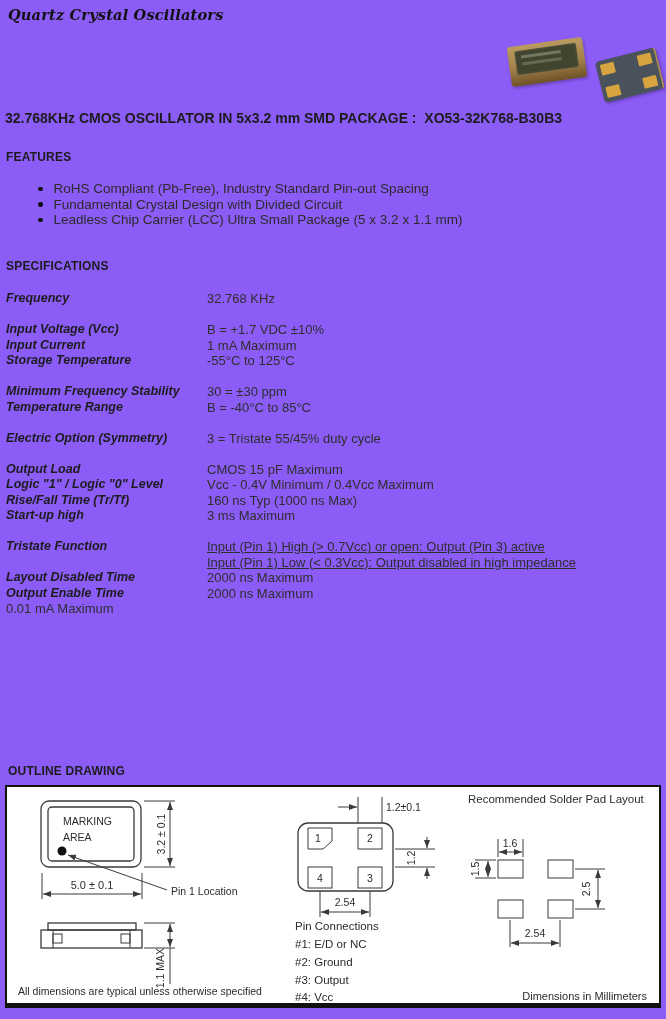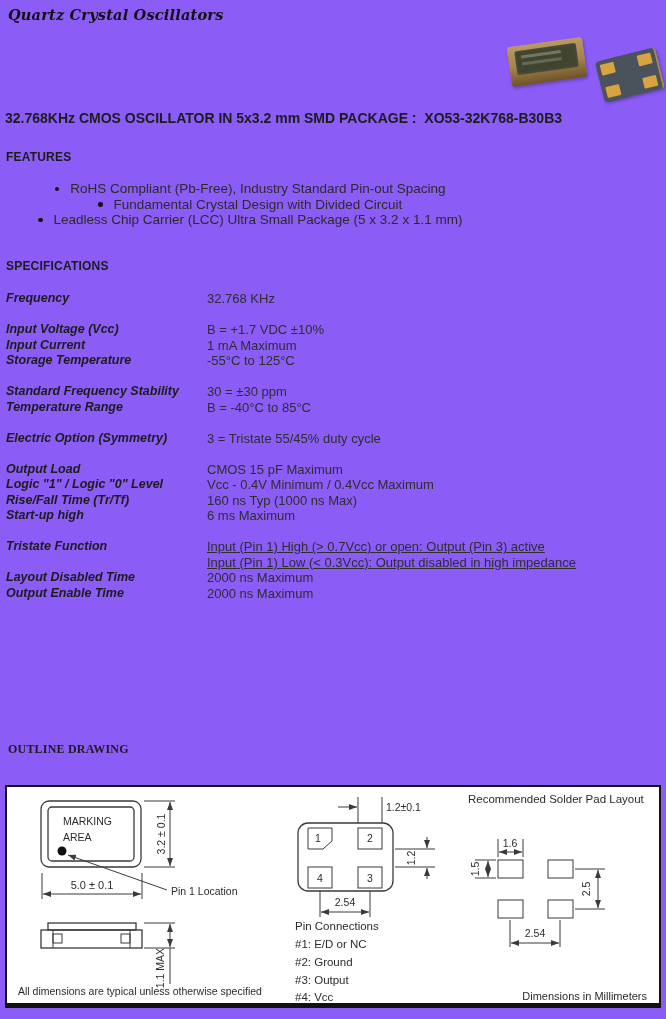--- a/index.html
+++ b/index.html
@@ -21,24 +21,24 @@
   .chip2{position:absolute;left:96px;top:20px;width:60px;height:42px;transform:rotate(-14deg);
          background:#4a525c;border-radius:4px;box-shadow:1px 2px 3px rgba(0,0,0,.25);
          border-right:2px solid #a98a4f;}
   .chip2 .pad{position:absolute;width:14px;height:11px;background:#d7a43f;border-radius:1px;}
   .chip2 .p1{left:4px;top:4px;} .chip2 .p2{right:4px;top:4px;}
   .chip2 .p3{right:4px;bottom:4px;} .chip2 .p4{left:4px;bottom:4px;}
 
   .doc-title{position:absolute;left:5px;top:110px;font-size:14px;font-weight:bold;color:#1c1c1c;white-space:pre;}
 
   .sec-head{position:absolute;left:6px;font-size:12px;font-weight:bold;color:#1c1c1c;letter-spacing:.2px;}
-  .feat-head{top:150px;} .spec-head{top:259px;} .out-head{top:742px;left:8px;font-family:Liberation Serif, serif;}
+  .feat-head{top:150px;} .spec-head{top:259px;} .out-head{top:764px;left:8px;}
 
   .features{position:absolute;left:38px;top:181px;font-size:13.5px;color:#2b2b2b;}
-  .features .fi{display:flex;align-items:flex-start;line-height:15.5px;justify-content:center;}
+  .features .fi{display:flex;align-items:flex-start;line-height:15.5px;}
   .features .dot{width:4.5px;height:4.5px;border-radius:50%;background:#111;margin:5.5px 11px 0 0;flex:none;}
 
   .specs{position:absolute;left:6px;top:291px;width:650px;font-size:13px;color:#2e2e2e;}
   .specs .grp{margin-bottom:15.5px;}
   .specs .row{display:flex;line-height:15.5px;}
   .specs .lab{width:201px;flex:none;font-weight:bold;font-size:12.5px;color:#1c1c1c;font-style:italic;}
   .specs .val{flex:1;}
   .specs .vline{display:block;text-decoration:underline;}
 
   .outline-box{position:absolute;left:5px;top:785px;width:652px;height:216px;
@@ -104,21 +104,21 @@
           <span class="val">1 mA Maximum</span>
         </div>
       <div class="row">
           <span class="lab">Storage Temperature</span>
           <span class="val">-55°C to 125°C</span>
         </div>
     </div>
 
     <div class="grp">
       <div class="row">
-          <span class="lab">Standard Frequency Stability</span>
+          <span class="lab">Minimum Frequency Stability</span>
           <span class="val">30 = ±30 ppm</span>
         </div>
       <div class="row">
           <span class="lab">Temperature Range</span>
           <span class="val">B = -40°C to 85°C</span>
         </div>
     </div>
 
     <div class="grp">
       <div class="row">
@@ -135,41 +135,42 @@
       <div class="row">
           <span class="lab">Logic "1" / Logic "0" Level</span>
           <span class="val">Vcc - 0.4V Minimum / 0.4Vcc Maximum</span>
         </div>
       <div class="row">
           <span class="lab">Rise/Fall Time (Tr/Tf)</span>
           <span class="val">160 ns Typ (1000 ns Max)</span>
         </div>
       <div class="row">
           <span class="lab">Start-up high</span>
-          <span class="val">6 ms Maximum</span>
+          <span class="val">3 ms Maximum</span>
         </div>
     </div>
 
     <div class="grp">
       <div class="row">
         <span class="lab">Tristate Function</span>
         <span class="val">
           <span class="vline">Input (Pin 1) High (&gt; 0.7Vcc) or open: Output (Pin 3) active</span>
           <span class="vline">Input (Pin 1) Low (&lt; 0.3Vcc): Output disabled in high impedance</span>
         </span>
       </div>
       <div class="row">
           <span class="lab">Layout Disabled Time</span>
           <span class="val">2000 ns Maximum</span>
         </div>
       <div class="row">
           <span class="lab">Output Enable Time</span>
           <span class="val">2000 ns Maximum</span>
         </div>
       <div class="row">
+          <span class="val">0.01 mA Maximum</span>
         </div>
     </div>
   </div>
 
   <div class="sec-head out-head">OUTLINE DRAWING</div>
 
   <div class="outline-box">
     <svg width="652" height="216" viewBox="0 0 652 216">
       <defs>
         <marker id="aE" markerWidth="9" markerHeight="7" refX="8" refY="3" orient="auto">

